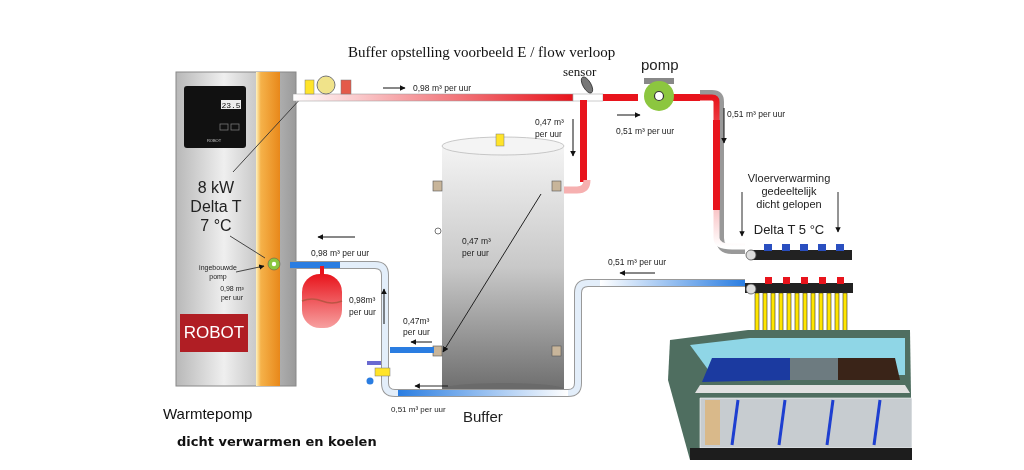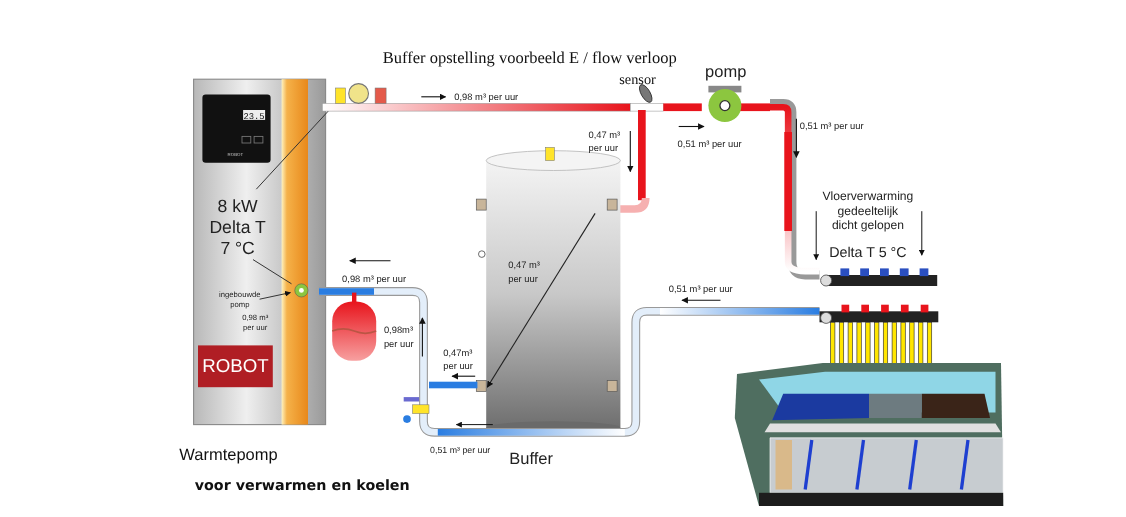--- a/index.html
+++ b/index.html
@@ -235,13 +235,13 @@
 
   <text x="789" y="182" font-size="11" text-anchor="middle" class="lbl">Vloerverwarming</text>
   <text x="789" y="195" font-size="11" text-anchor="middle" class="lbl">gedeeltelijk</text>
   <text x="789" y="208" font-size="11" text-anchor="middle" class="lbl">dicht gelopen</text>
   <text x="789" y="234" font-size="13" text-anchor="middle" class="lbl">Delta T 5 °C</text>
   <line x1="742" y1="192" x2="742" y2="236" stroke="#111" stroke-width="0.9" marker-end="url(#arrow)"></line>
   <line x1="838" y1="192" x2="838" y2="232" stroke="#111" stroke-width="0.9" marker-end="url(#arrow)"></line>
 </svg>
 
 <div class="abs warm-title">Warmtepomp</div>
-<div class="abs warm-sub">voor verwarmen en koelen</div>
+<div class="abs warm-sub">dicht verwarmen en koelen</div>
 
 </body></html>

